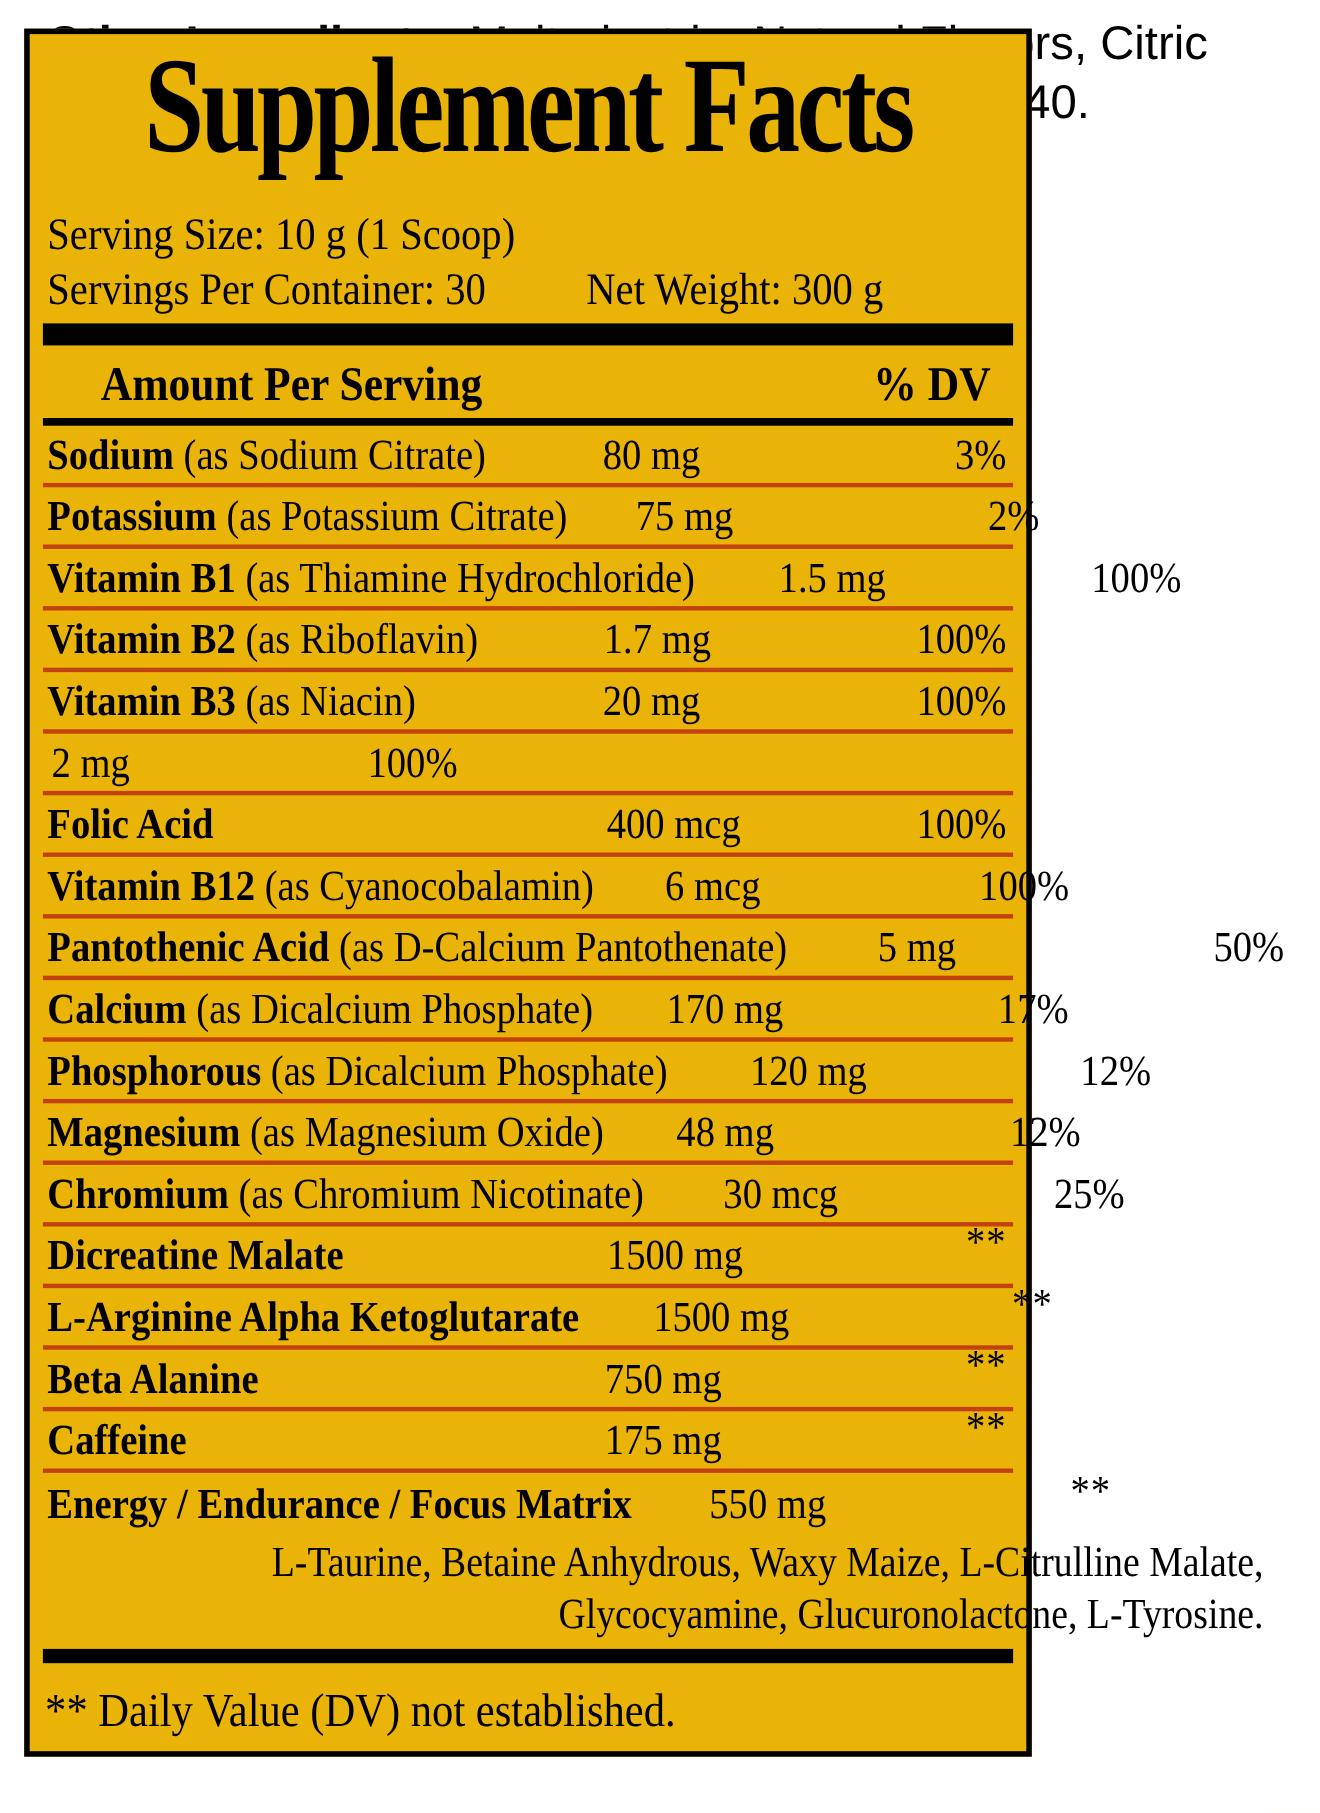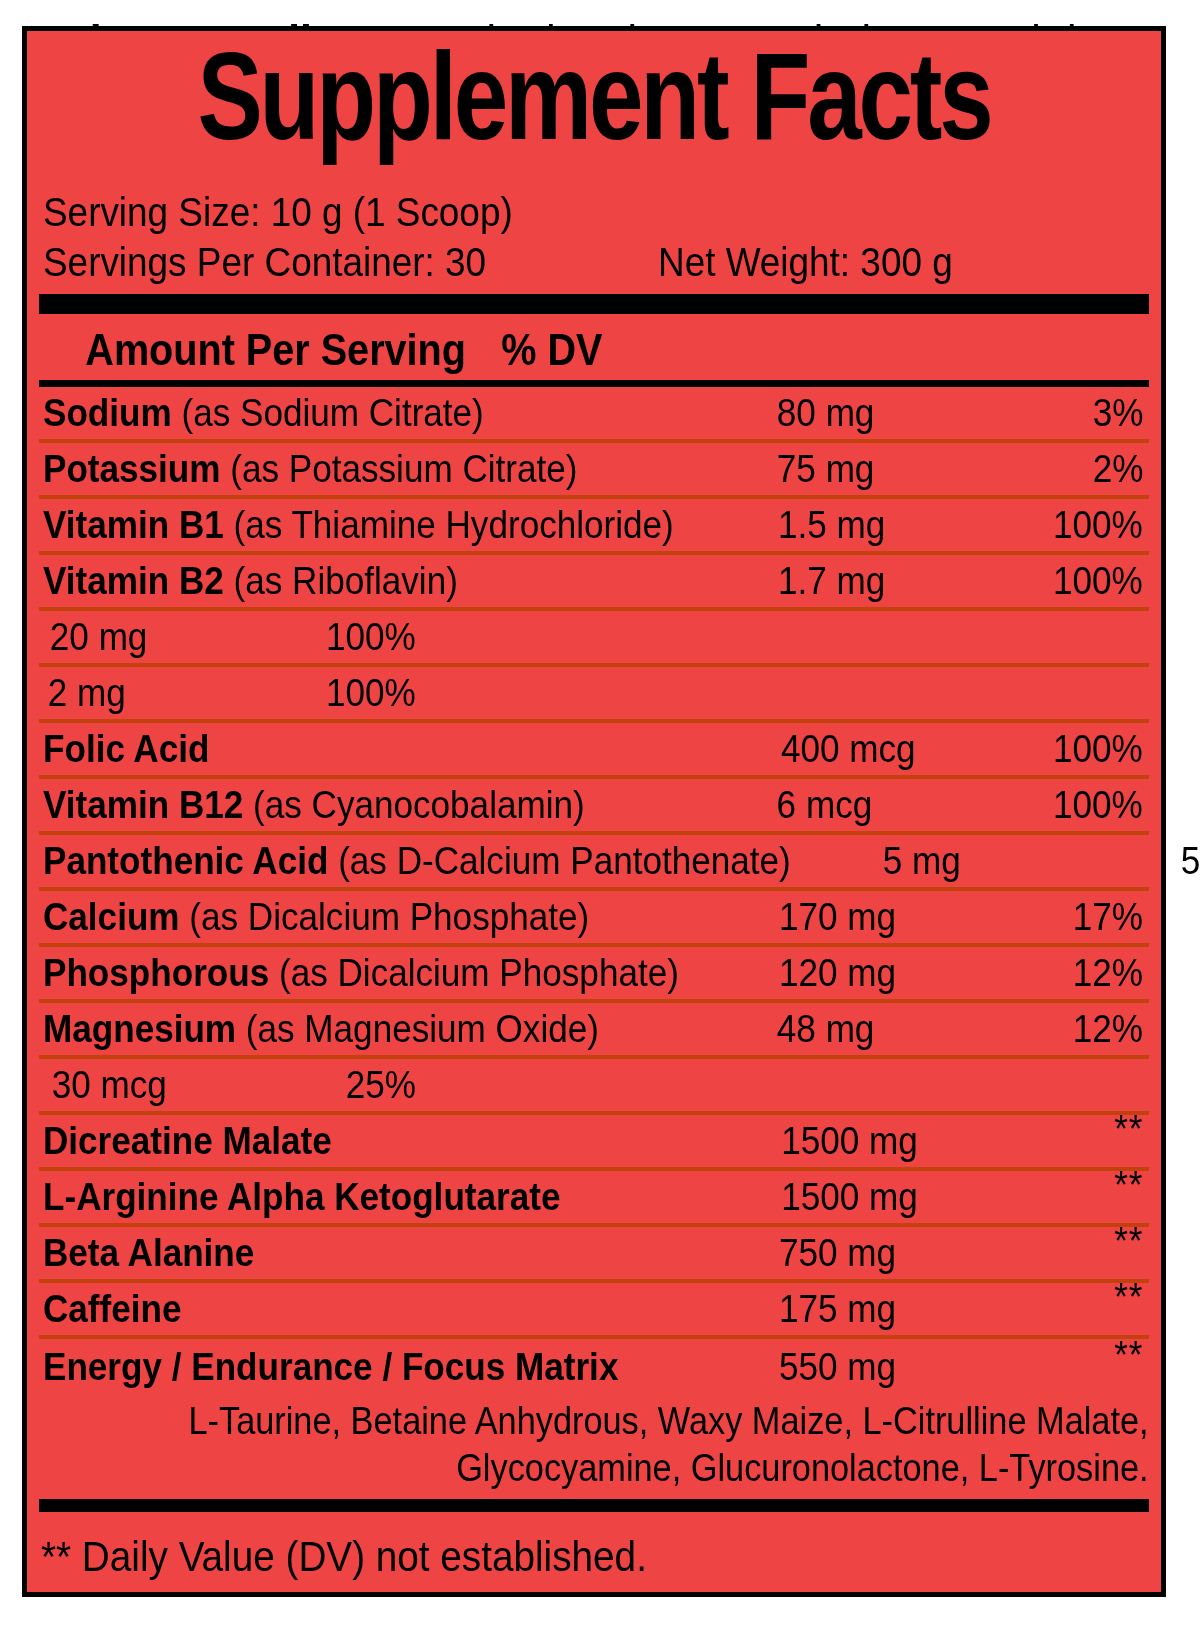--- a/index.html
+++ b/index.html
@@ -6,24 +6,25 @@
     margin: 0; padding: 0;
     width: 1200px; height: 1648px;
     background: #ffffff;
     overflow: hidden;
     font-family: "Liberation Sans", sans-serif;
     -webkit-font-smoothing: antialiased;
   }
   .label-box {
     position: absolute;
     left: 22px; top: 26px;
-    width: 1144px;
+    width: 916px;
     box-sizing: border-box;
     border: 5px solid #000;
-    background: #ef4444;
+    background: #eab308;
+    font-family: Liberation Serif, serif;
   }
   
   .cl { display: inline-block; transform: scaleX(0.9); transform-origin: 0 50%; white-space: nowrap; }
   .cr { display: inline-block; transform: scaleX(0.9); transform-origin: 100% 50%; white-space: nowrap; }
 
   .title {
     font-size: 124px;
     font-weight: 700;
     line-height: 118px;
     letter-spacing: -4px;
@@ -34,22 +35,22 @@
   .serving { margin-left: 16px; font-size: 41px; line-height: 50px; margin-top: 32px; }
   .serving-line2 { display: flex; }
   .serving-line2 .left { width: 55%; }
 
   .bar { background: #000; margin: 0 12px; }
   .bar-20 { height: 20px; margin-top: 7px; }
   .bar-7  { height: 7px; }
   .bar-13 { height: 13px; }
 
   .colhdr {
-    display: flex; justify-content: flex-start; align-items: flex-end;
-    margin: 0 16px; padding: 14px 0 8px 0;
+    display: flex; justify-content: space-between; align-items: flex-end;
+    margin: 0 26px; padding: 14px 0 8px 0;
     font-weight: 700; font-size: 44px; line-height: 44px;
   }
   .colhdr .dvc { width: 143px; text-align: right; padding-right: 6px; box-sizing: border-box; }
 
   .rows { margin: 0 12px; }
   .row {
     display: flex; align-items: center;
     height: 56px; box-sizing: border-box;
     border-bottom: 4px solid #c2410c;
     font-size: 39px;
@@ -118,20 +119,21 @@
     <div class="dv"><span class="cr">100%</span></div>
   </div>
 
   <div class="row">
     <div class="nm"><span class="cl"><b>Vitamin B2</b> <span class="paren">(as Riboflavin)</span></span></div>
     <div class="amt"><span class="cr">1.7 mg</span></div>
     <div class="dv"><span class="cr">100%</span></div>
   </div>
 
   <div class="row">
+    <div class="nm"><span class="cl"><b>Vitamin B3</b> <span class="paren">(as Niacin)</span></span></div>
     <div class="amt"><span class="cr">20 mg</span></div>
     <div class="dv"><span class="cr">100%</span></div>
   </div>
 
   <div class="row">
     <div class="amt"><span class="cr">2 mg</span></div>
     <div class="dv"><span class="cr">100%</span></div>
   </div>
 
   <div class="row">
@@ -164,20 +166,21 @@
     <div class="dv"><span class="cr">12%</span></div>
   </div>
 
   <div class="row">
     <div class="nm"><span class="cl"><b>Magnesium</b> <span class="paren">(as Magnesium Oxide)</span></span></div>
     <div class="amt"><span class="cr">48 mg</span></div>
     <div class="dv"><span class="cr">12%</span></div>
   </div>
 
   <div class="row">
+    <div class="nm"><span class="cl"><b>Chromium</b> <span class="paren">(as Chromium Nicotinate)</span></span></div>
     <div class="amt"><span class="cr">30 mcg</span></div>
     <div class="dv"><span class="cr">25%</span></div>
   </div>
 
   <div class="row">
     <div class="nm"><span class="cl"><b>Dicreatine Malate</b> </span></div>
     <div class="amt"><span class="cr">1500 mg</span></div>
     <div class="dv"><span class="cr star">**</span></div>
   </div>
 

